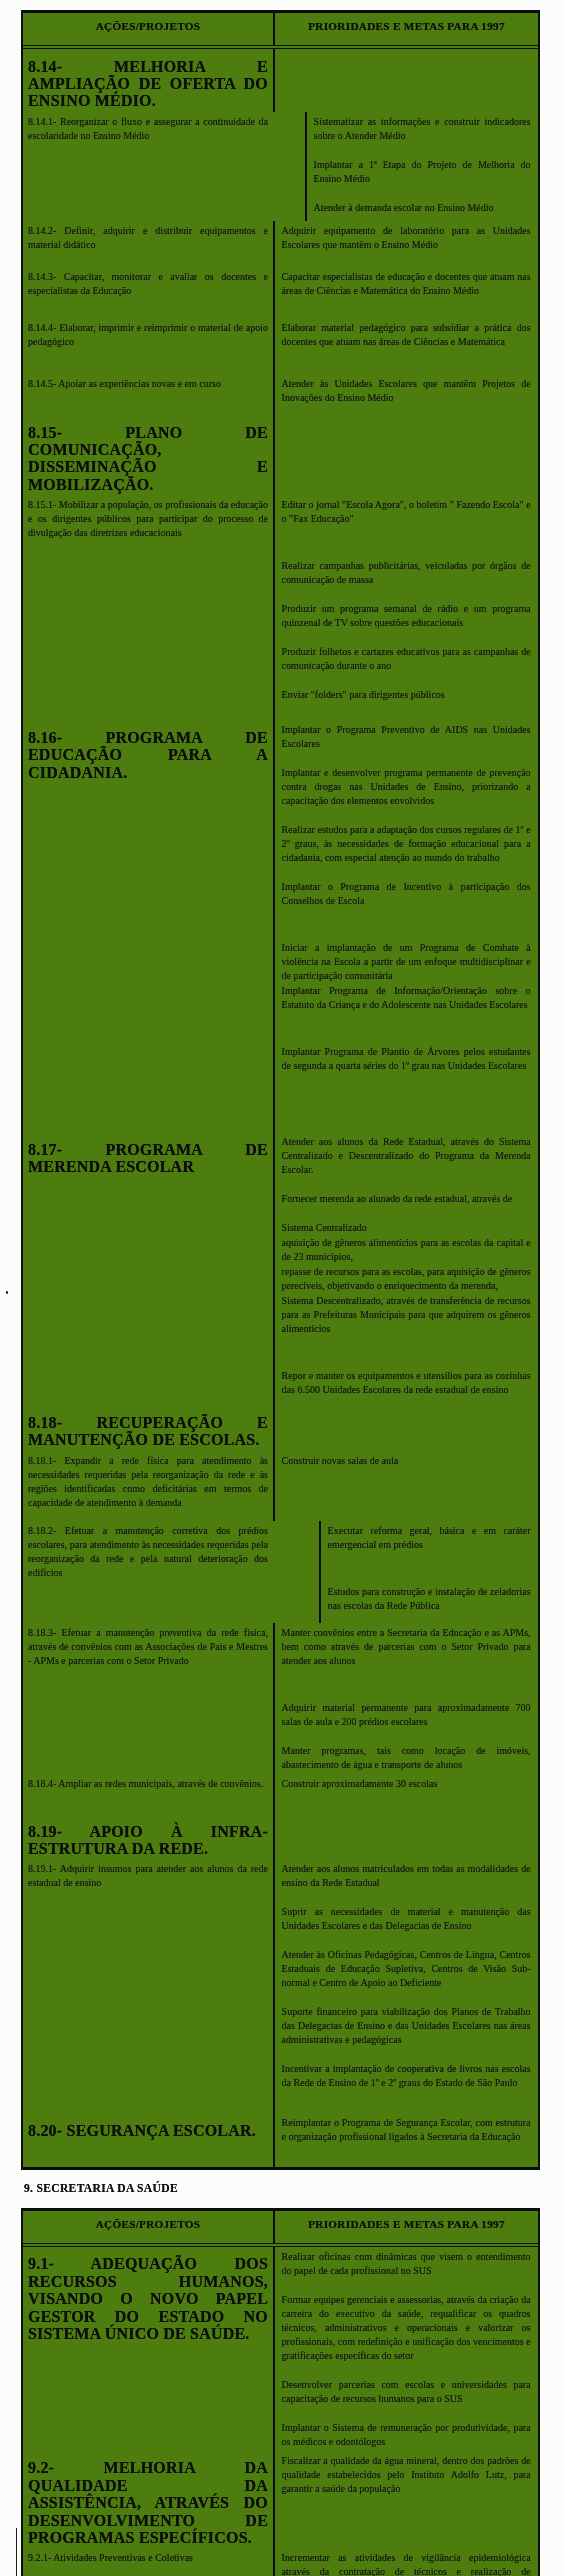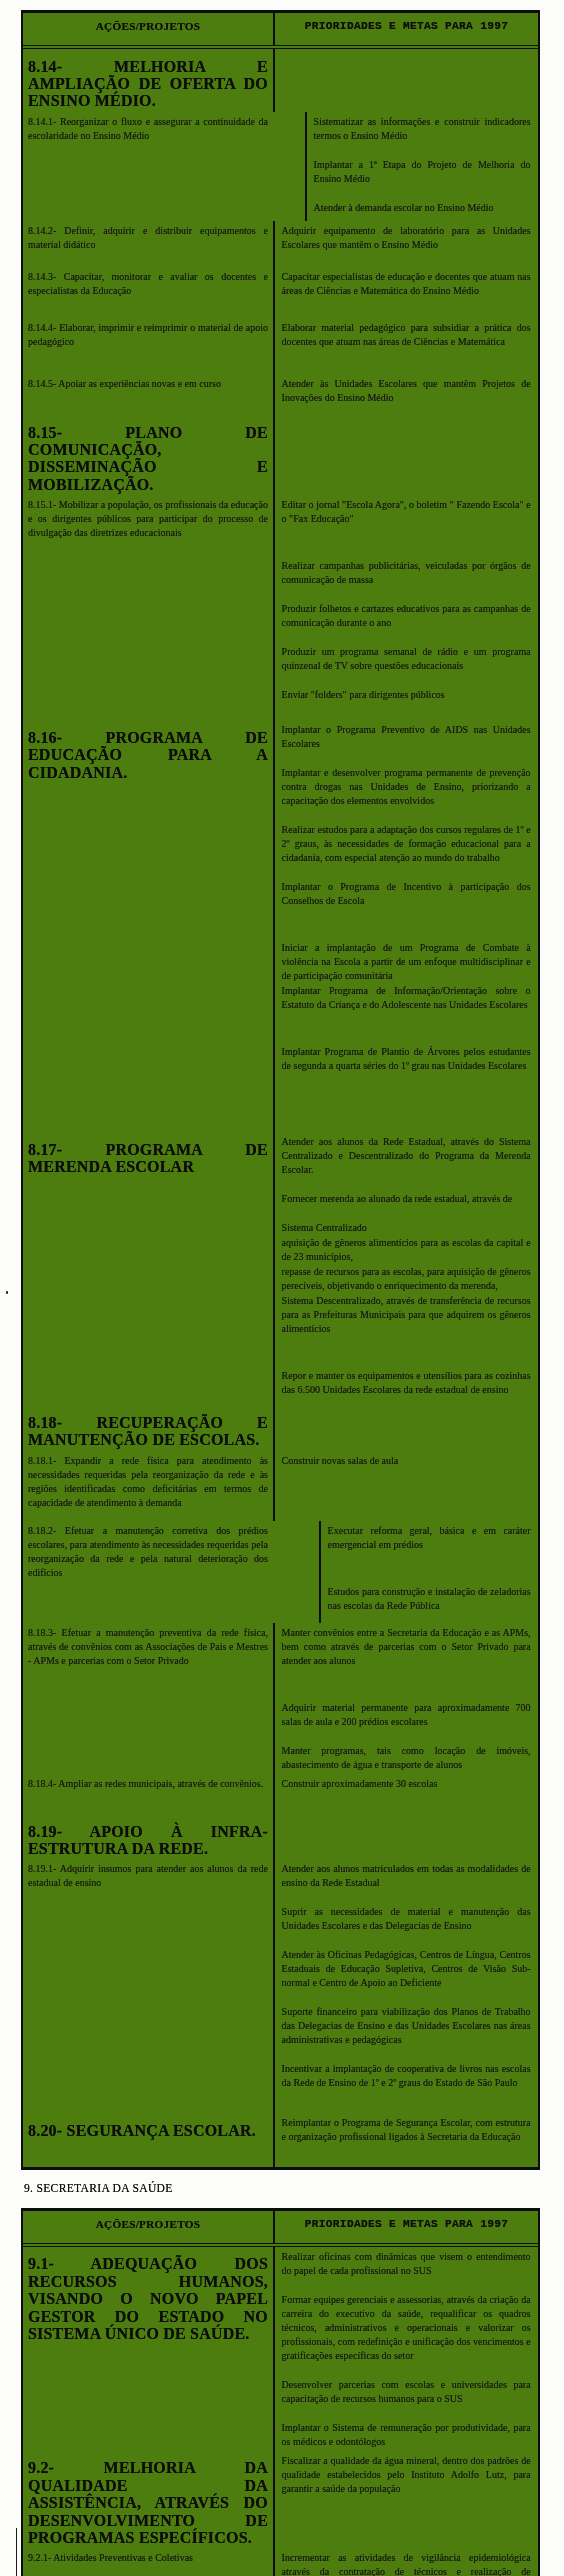--- a/index.html
+++ b/index.html
@@ -20,41 +20,41 @@
   .doc-table.cut{border-bottom:none;min-height:451px;}
   .thead{
     display:grid;grid-template-columns:250px 1fr;
     border-bottom:1.7px solid #101010;
   }
   .th{
     text-align:center;font-weight:bold;font-size:11.2px;letter-spacing:0.3px;
     padding:7.4px 3.3px 12.4px 3.3px;color:#0e0e0e;
     text-shadow:0 0 0.4px rgba(0,0,0,.65);
   }
-  .th + .th{border-left:2.5px solid #0d0d0d;font-family:Liberation Mono, monospace;}
+  .th + .th{border-left:2.5px solid #0d0d0d;}
   .tbody{border-top:1.7px solid #101010;margin-top:2.5px;}
   .row{display:grid;grid-template-columns:250px 1fr;}
   .cell{padding:2.5px 5px 2.5px 5px;box-sizing:border-box;}
   .cell.right{border-left:2.5px solid #0d0d0d;padding:2.5px 7.4px 2.5px 6.6px;}
   .cell p{
     margin:0;text-align:justify;
     font-size:10px;line-height:14px;color:#181818;
     text-shadow:0 0 0.4px rgba(0,0,0,.55);
   }
   .cell p + p{margin-top:15px;}
   .cell p.gap-big{margin-top:33px;}
   .cell p.gap-tight{margin-top:0.8px;}
   .cell p.bold{
     font-weight:bold;font-size:16px;line-height:17.4px;letter-spacing:0.2px;
     color:#0d0d0d;text-shadow:0 0 0.5px rgba(0,0,0,.7);
   }
   .cell p.bold:first-child{margin-top:5.8px;}
   .section-heading{
     margin:11.6px 0 13.2px 24px;
-    font-weight:normal;font-size:11.6px;letter-spacing:0.3px;color:#0d0d0d;
+    font-weight:bold;font-size:11.6px;letter-spacing:0.3px;color:#0d0d0d;
     text-shadow:0 0 0.5px rgba(0,0,0,.7);
   }
   .artifact{position:absolute;background:#1c1c1c;}
   .artifact.a1{left:15.7px;top:2518px;width:1.7px;height:51px;}
   .artifact.a2{left:5.8px;top:1281px;width:2.5px;height:2.5px;border-radius:50%;}
 </style>
 </head>
 <body>
 
 <div class="page">
@@ -69,21 +69,21 @@
           <div class="cell left">
             <p class="bold">8.14- MELHORIA E AMPLIAÇÃO DE OFERTA DO ENSINO MÉDIO.</p>
           </div>
           <div class="cell right"></div>
         </div>
         <div class="row" style="min-height: 109px; gap: 32px;">
           <div class="cell left">
             <p>8.14.1- Reorganizar o fluxo e assegurar a continuidade da escolaridade no Ensino Médio</p>
           </div>
           <div class="cell right">
-            <p>Sistematizar as informações e construir indicadores termos o Ensino Médio</p>
+            <p>Sistematizar as informações e construir indicadores sobre o Atender Médio</p>
             <p>Implantar a 1ª Etapa do Projeto de Melhoria do Ensino Médio</p>
             <p>Atender à demanda escolar no Ensino Médio</p>
           </div>
         </div>
         <div class="row" style="min-height: 46px;">
           <div class="cell left">
             <p>8.14.2- Definir, adquirir e distribuir equipamentos e material didático</p>
           </div>
           <div class="cell right">
             <p>Adquirir equipamento de laboratório para as Unidades Escolares que mantêm o Ensino Médio</p>
@@ -119,22 +119,22 @@
           </div>
           <div class="cell right"></div>
         </div>
         <div class="row" style="min-height: 225px;">
           <div class="cell left">
             <p>8.15.1- Mobilizar a população, os profissionais da educação e os dirigentes públicos para participar do processo de divulgação das diretrizes educacionais</p>
           </div>
           <div class="cell right">
             <p>Editar o jornal "Escola Agora", o boletim " Fazendo Escola" e o "Fax Educação"</p>
             <p class="gap-big">Realizar campanhas publicitárias, veiculadas por órgãos de comunicação de massa</p>
+            <p>Produzir um programa semanal de rádio e um programa quinzenal de TV sobre questões educacionais</p>
             <p>Produzir folhetos e cartazes educativos para as campanhas de comunicação durante o ano</p>
-            <p>Produzir um programa semanal de rádio e um programa quinzenal de TV sobre questões educacionais</p>
             <p>Enviar "folders" para dirigentes públicos</p>
           </div>
         </div>
         <div class="row" style="min-height: 412px;">
           <div class="cell left">
             <p class="bold">8.16- PROGRAMA DE EDUCAÇÃO PARA A CIDADANIA.</p>
           </div>
           <div class="cell right">
             <p>Implantar o Programa Preventivo de AIDS nas Unidades Escolares</p>
             <p>Implantar e desenvolver programa permanente de prevenção contra drogas nas Unidades de Ensino, priorizando a capacitação dos elementos envolvidos</p>

